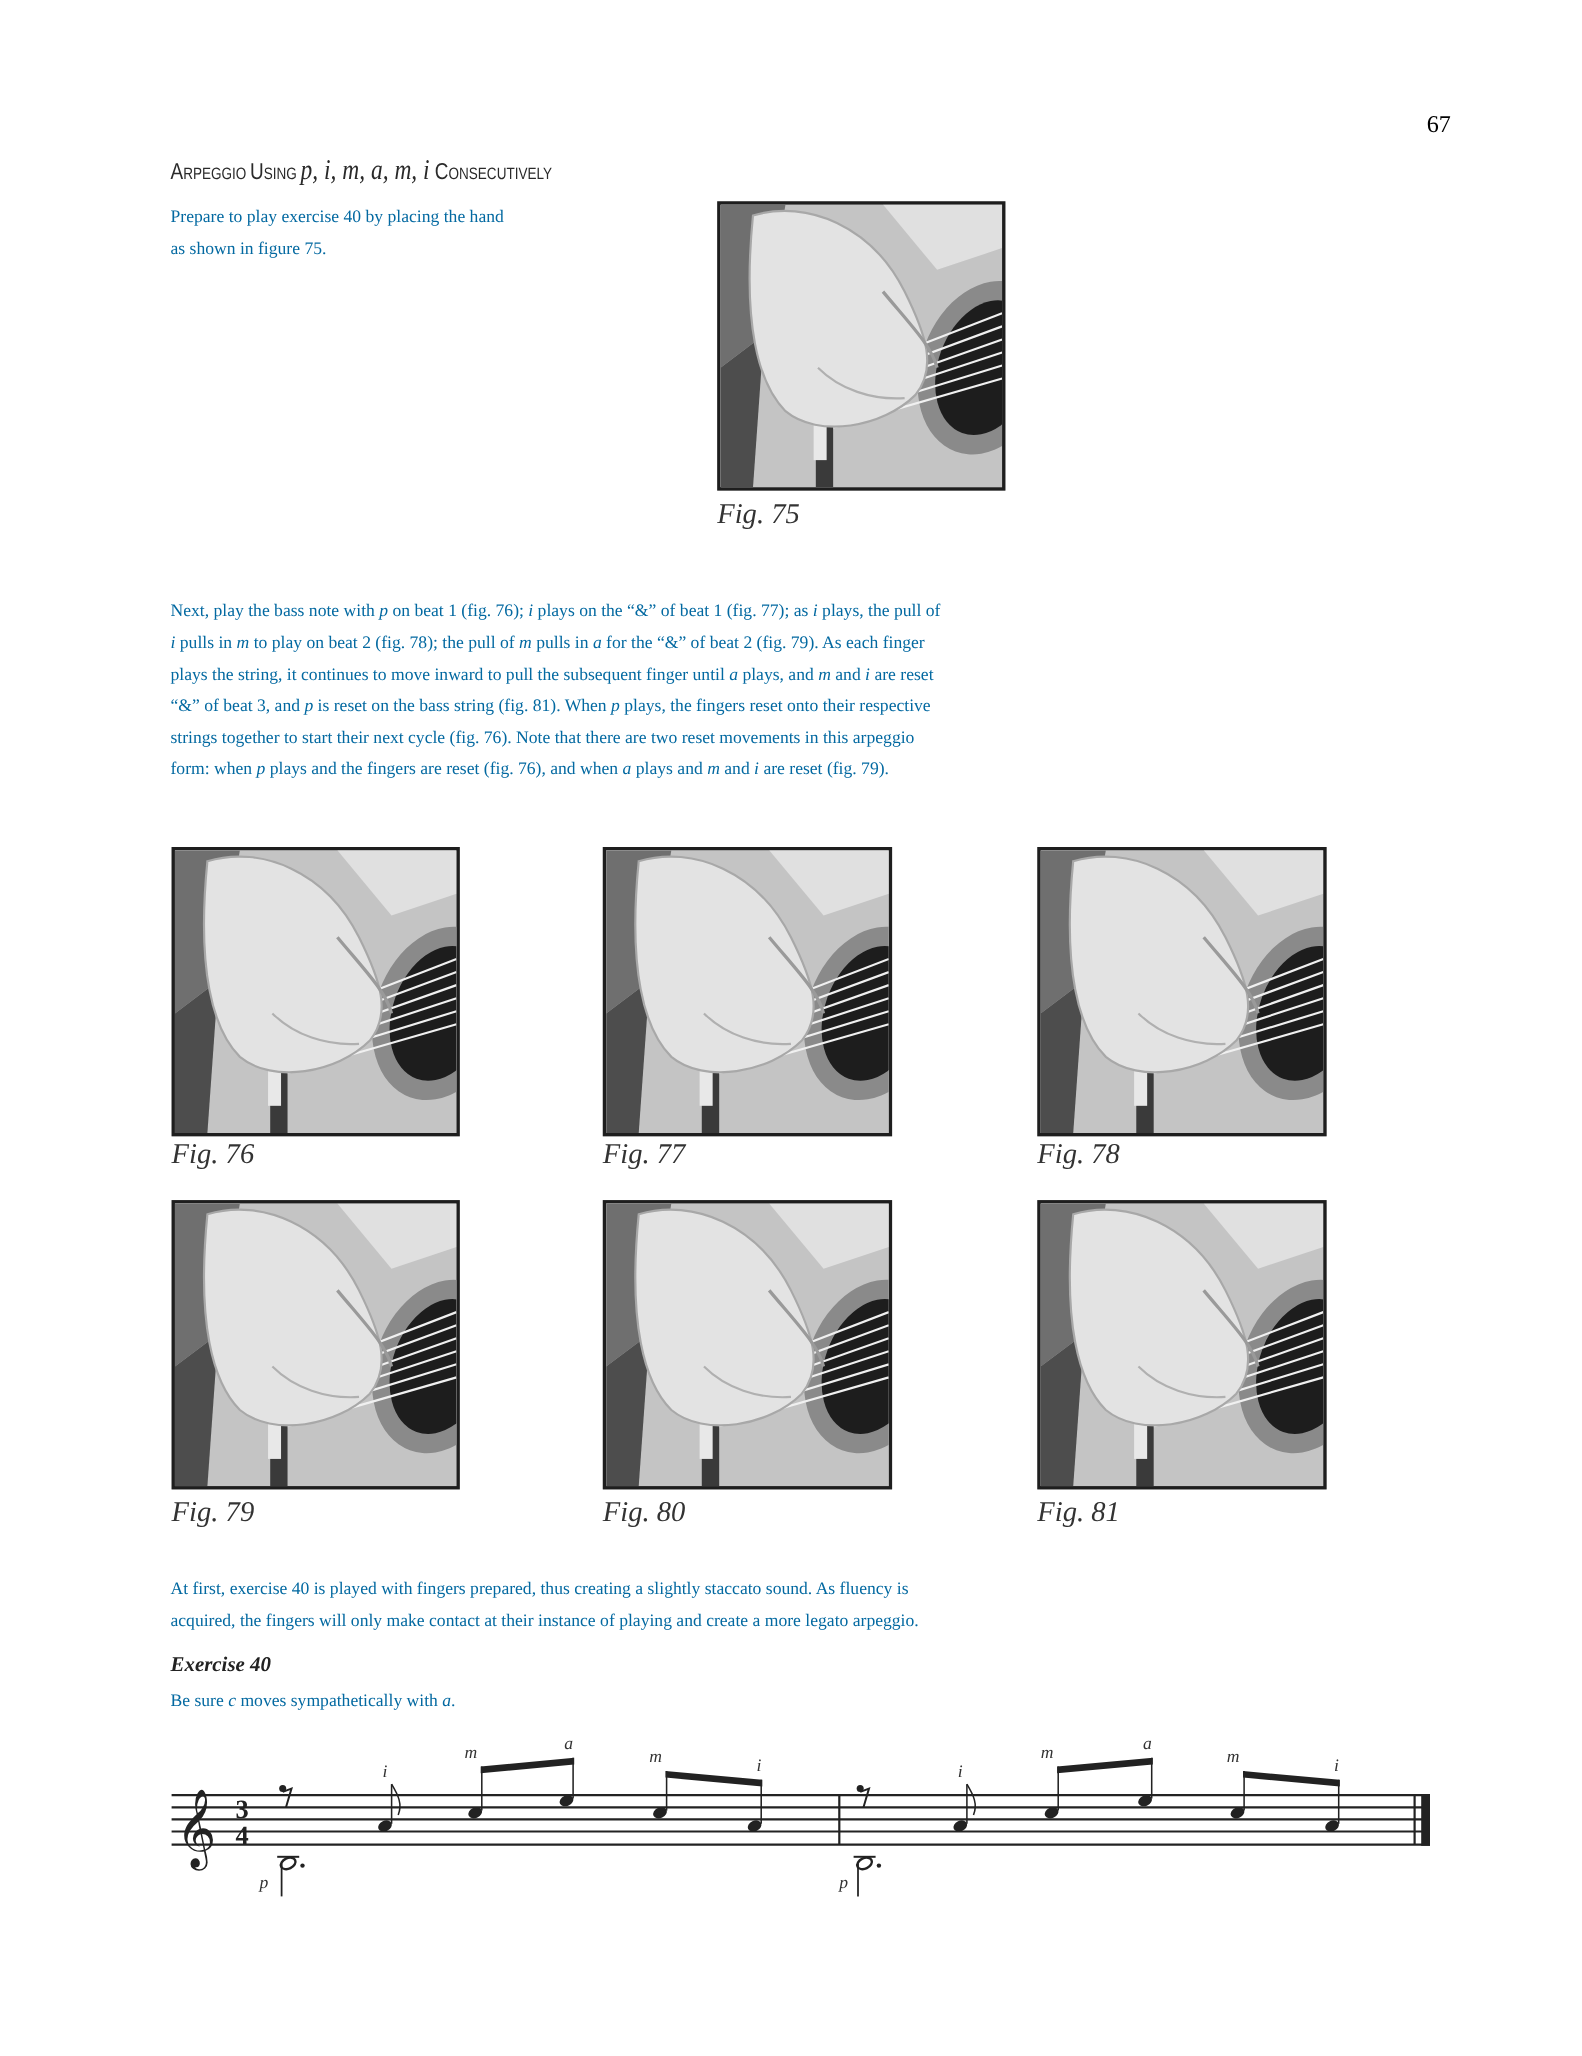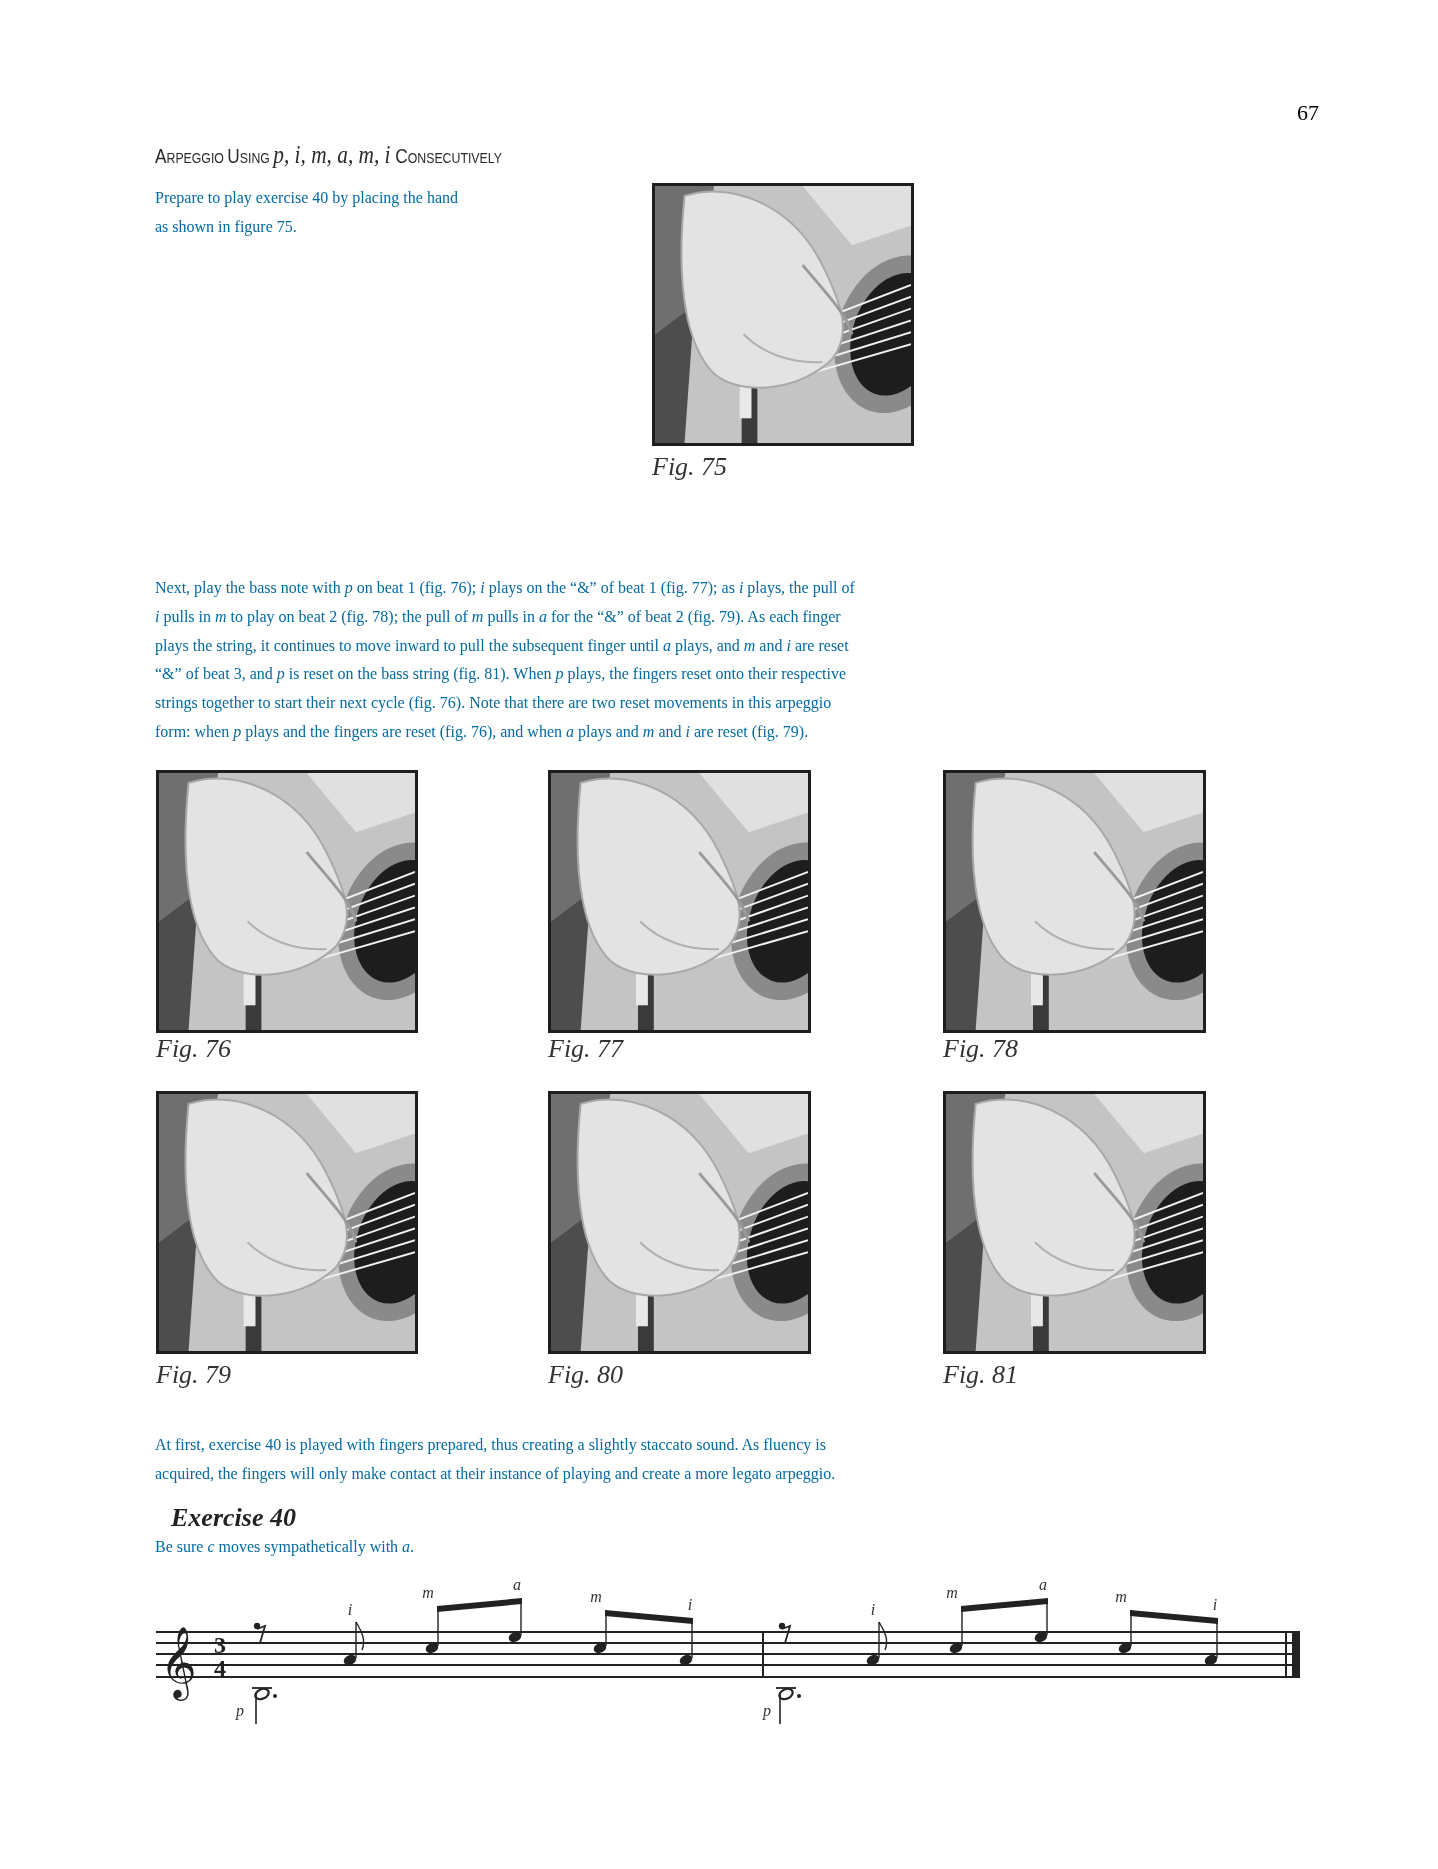--- a/index.html
+++ b/index.html
@@ -9,21 +9,21 @@
   .pagenum { font-size:22px; color:#000000; }
   .heading { font-family:"Liberation Sans","DejaVu Sans",sans-serif; font-size:21px; color:#2a2a2a;
              letter-spacing:0; white-space:nowrap; transform:scaleX(0.82); transform-origin:left top; }
   .heading .sc { font-size:15px; }
   .heading .it { font-family:"Liberation Serif",serif; font-style:italic; font-size:26px; }
   .body { font-size:16px; line-height:28.8px; color:#0369a1; }
   .body i { font-style:italic; }
   .caption { font-style:italic; font-size:26px; color:#333; white-space:nowrap; }
   .photo { border:3px solid #1e1e1e; box-sizing:border-box; overflow:hidden; background:#bdbdbd; }
   .photo svg { display:block; width:100%; height:100%; }
-  .ex-title { font-style:italic; font-weight:bold; font-size:26px; color:#222;margin-left:16px; }
+  .ex-title { font-style:italic; font-weight:bold; font-size:19px; color:#222; }
   .staff-svg { position:absolute; left:0; top:0; }
   .finger { font-family:"Liberation Serif",serif; font-style:italic; font-size:16px; fill:#333; }
 </style>
 </head>
 <body>
 
 <div class="abs pagenum" style="left:1297px; top:100px;">67</div>
 
 <div class="abs heading" style="left:155px; top:140px;">
   <span>A</span><span class="sc">RPEGGIO </span><span>U</span><span class="sc">SING </span><span class="it">p, i, m, a, m, i</span><span> </span><span>C</span><span class="sc">ONSECUTIVELY</span>
@@ -52,21 +52,21 @@
     </g>
     <rect x="88" y="190" width="16" height="70" fill="#3a3a3a"></rect>
     <rect x="86" y="195" width="12" height="40" fill="#e8e8e8"></rect>
     <path d="M30,10 C80,-5 140,20 170,80 C190,120 200,150 180,175 C150,205 90,215 60,190 C35,165 20,110 30,10 Z" fill="#e3e3e3" stroke="#a8a8a8" stroke-width="2"></path>
     <path d="M150,80 C175,110 195,130 200,150" stroke="#9a9a9a" stroke-width="3" fill="none"></path>
     <path d="M90,150 C110,170 140,180 170,178" stroke="#b0b0b0" stroke-width="2" fill="none"></path>
   </svg>
 </div>
 <div class="abs caption" style="left:652px; top:452px;">Fig. 75</div>
 
-<div class="abs body" id="para1" style="left:155px; top:542px; width:1060px; white-space:nowrap;margin-top:32px;">
+<div class="abs body" id="para1" style="left:155px; top:542px; width:1060px; white-space:nowrap;">
     <div>Next, play the bass note with <i>p</i> on beat 1 (fig. 76); <i>i</i> plays on the “&amp;” of beat 1 (fig. 77); as <i>i</i> plays, the pull of</div>
     <div><i>i</i> pulls in <i>m</i> to play on beat 2 (fig. 78); the pull of <i>m</i> pulls in <i>a</i> for the “&amp;” of beat 2 (fig. 79). As each finger</div>
     <div>plays the string, it continues to move inward to pull the subsequent finger until <i>a</i> plays, and <i>m</i> and <i>i</i> are reset</div>
     <div>“&amp;” of beat 3, and <i>p</i> is reset on the bass string (fig. 81). When <i>p</i> plays, the fingers reset onto their respective</div>
     <div>strings together to start their next cycle (fig. 76). Note that there are two reset movements in this arpeggio</div>
     <div>form: when <i>p</i> plays and the fingers are reset (fig. 76), and when <i>a</i> plays and <i>m</i> and <i>i</i> are reset (fig. 79).</div>
   </div>
 
 <div class="abs photo" style="left:156px; top:770px; width:262px; height:263px;">
   <svg viewBox="0 0 260 260" preserveAspectRatio="none">

